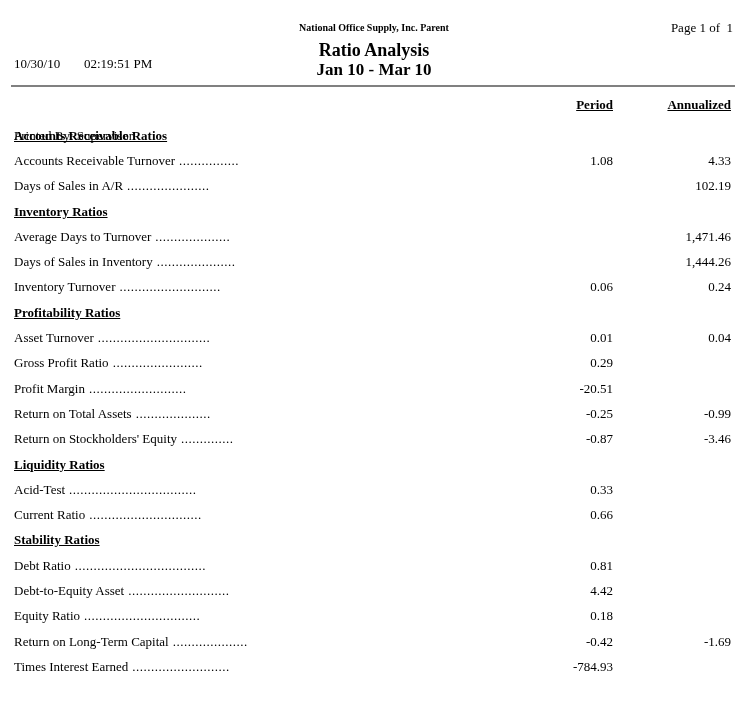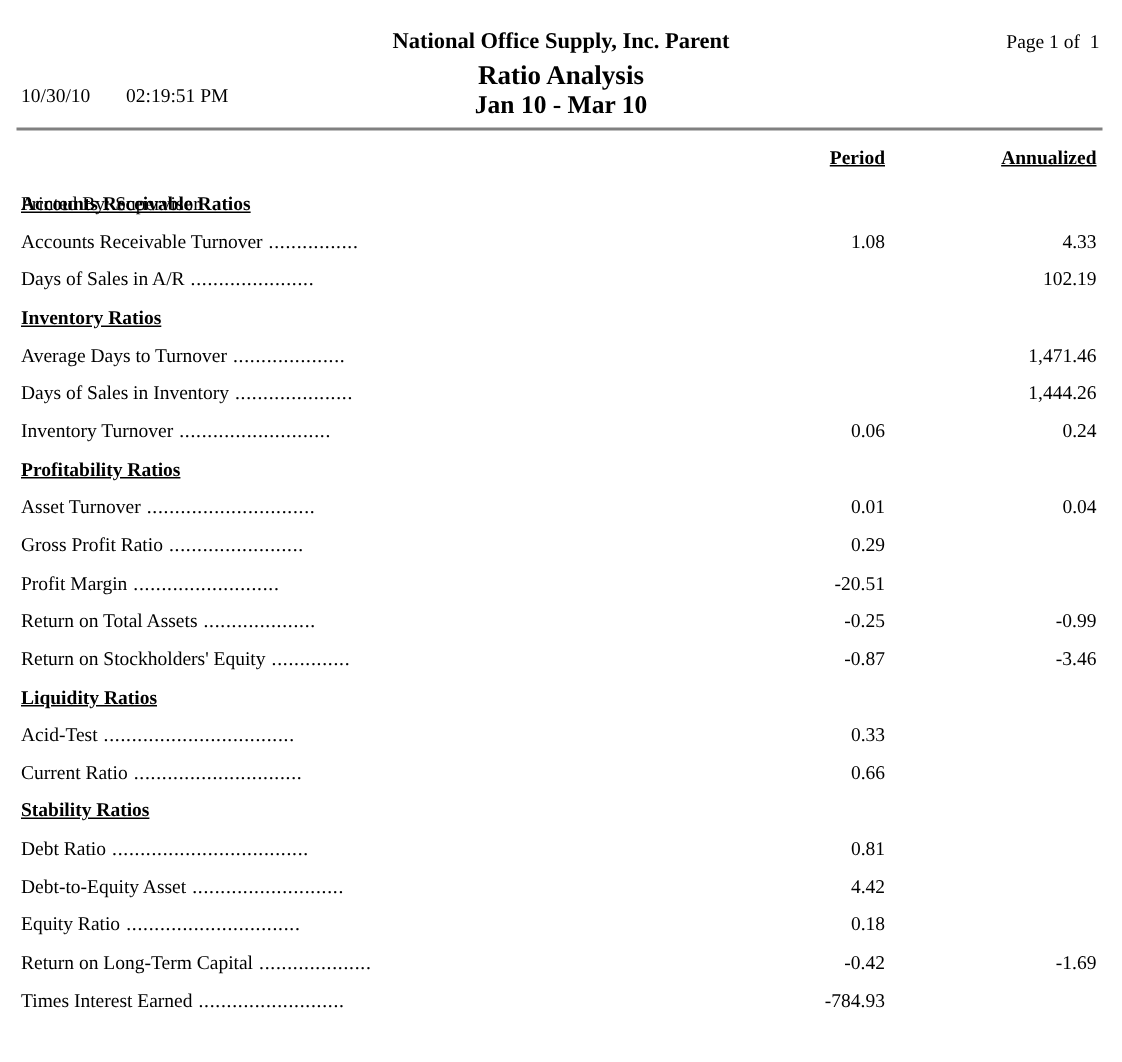--- a/index.html
+++ b/index.html
@@ -9,36 +9,36 @@
     font-size: 13px;
     color: #000000;
   }
   .report { position: relative; width: 748px; height: 708px; background: #fff; }
 
   
   .hdr { position: relative; height: 85px; }
   .hdr-left { position: absolute; left: 14px; top: 4px; line-height: 24px; white-space: pre; }
   .hdr-left .date { display: inline-block; width: 70px; }
   .hdr-center { position: absolute; left: 0; right: 0; top: 20px; text-align: center; }
-  .company { font-weight: bold; font-size: 15px; line-height: 16px; }
+  .company { font-weight: bold; font-size: 10px; line-height: 16px; }
   .title { font-weight: bold; font-size: 18px; line-height: 24px; margin-top: 2px; text-align: center; }
   .subtitle { font-weight: bold; font-size: 17px; line-height: 16px; }
   .hdr-right { position: absolute; right: 15px; top: 20px; white-space: pre; }
 
   .rule {
     position: absolute; top: 85px; left: 11px; right: 13px;
     border-top: 2px solid #808080; height: 0;
   }
 
   
   .line { display: flex; align-items: center; padding-left: 14px; padding-right: 17px; }
   .lbl { flex: 1 1 auto; white-space: nowrap; overflow: hidden; }
   .val { flex: 0 0 auto; text-align: right; white-space: nowrap; }
   .val.period { width: 80px; }
-  .val.annual { width: 141px; }
+  .val.annual { width: 118px; }
 
   .colheads { margin-top: 9px; height: 21px; }
   .colheads .val { font-weight: bold; text-decoration: underline; }
 
   .rows { margin-top: 8px; }
   .row { height: 25.3px; justify-content: center; }
   .sec .lbl { font-weight: bold; text-decoration: underline; }
   .leader { margin-left: 4px; letter-spacing: 0.5px; }
 </style>
 </head>

